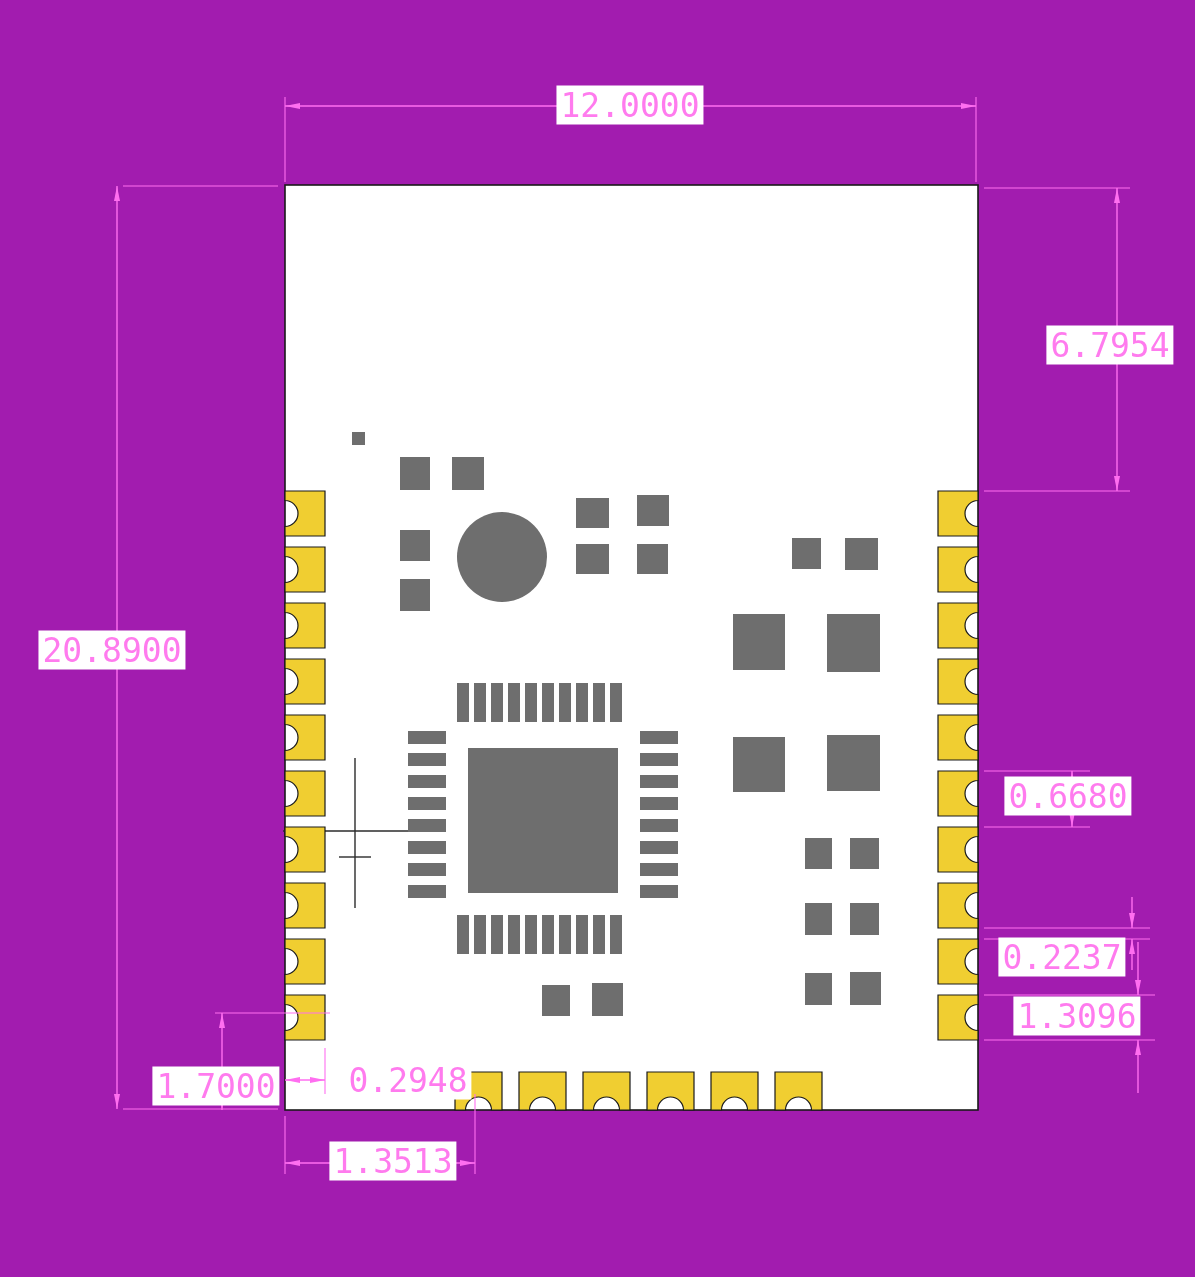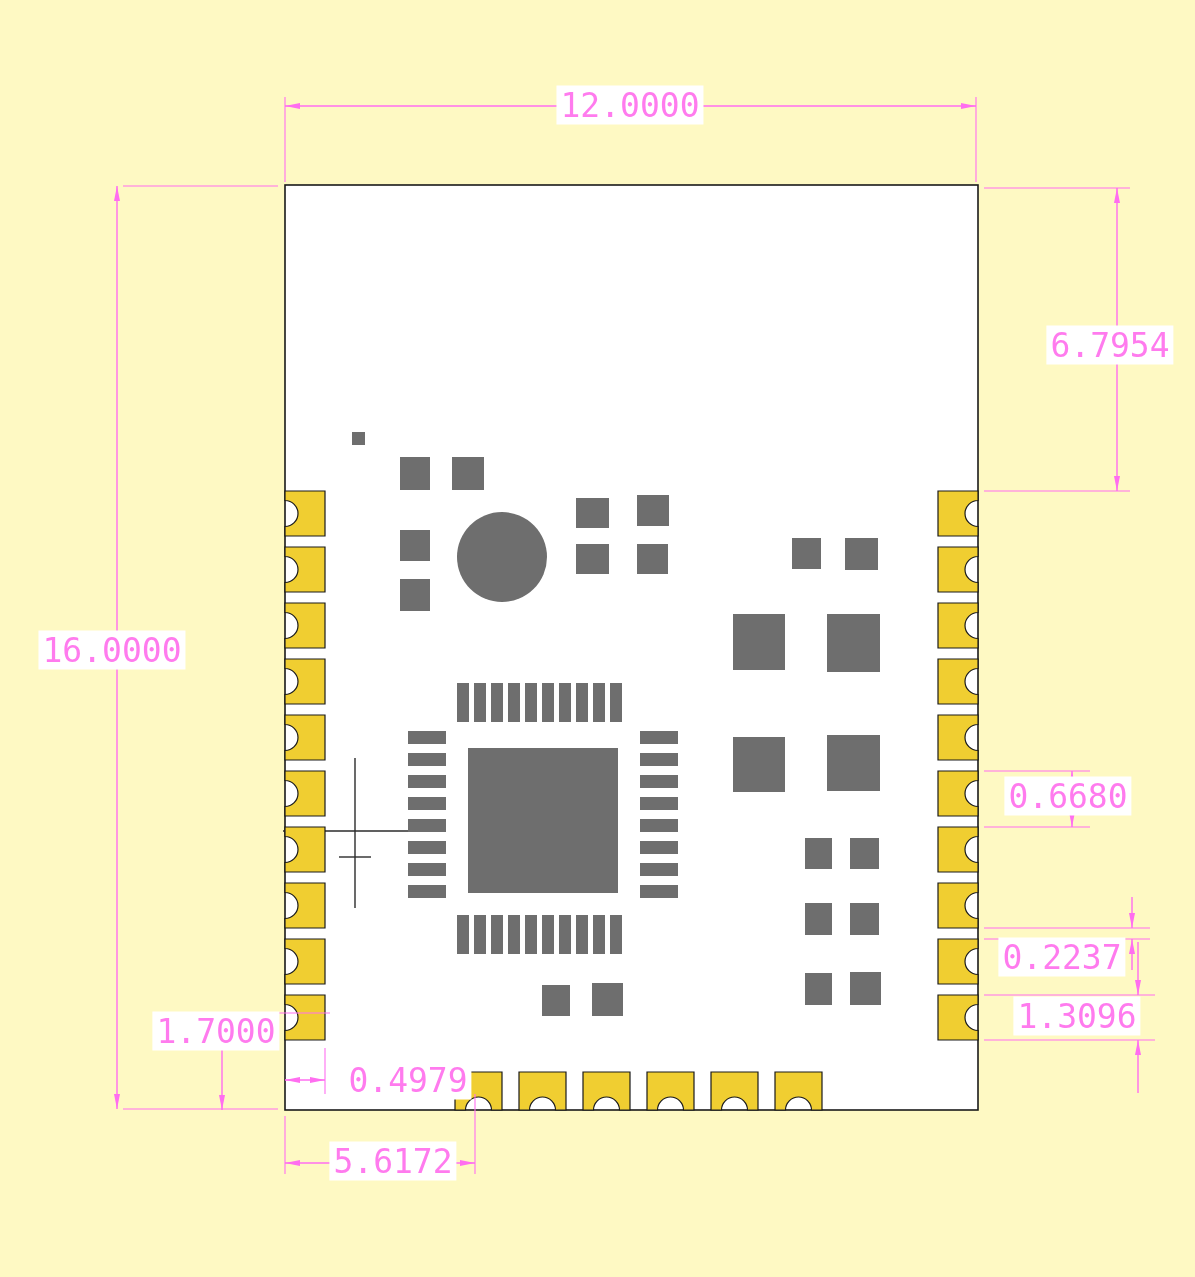--- a/index.html
+++ b/index.html
@@ -1,16 +1,16 @@
 <!DOCTYPE html>
 <html><head>
 <meta charset="utf-8">
 <style>
   html,body { margin:0; padding:0; background:#ffffff; }
-  .canvas { position:relative; width:1195px; height:1277px; background:#fef9c3; overflow:hidden;
+  .canvas { position:relative; width:1195px; height:1277px; background:#a21caf; overflow:hidden;
             font-family:"DejaVu Sans Mono", monospace; }
   svg { position:absolute; left:0; top:0; }
   .module   { fill:#ffffff; stroke:#1a1a1a; stroke-width:1.6; }
   .pad      { fill:#F0CE31; stroke:#1a1a1a; stroke-width:1.2; }
   .cmp      { fill:#6E6E6E; stroke:none; }
   .qfn-body { fill:#6E6E6E; stroke:none; }
   .qfn-pad  { fill:#6E6E6E; stroke:none; }
   .dim      { stroke:#FF6EF0; stroke-width:1.4; fill:none; }
   .ext      { stroke:#FF6EF0; stroke-width:1.1; fill:none; }
   .datum    { stroke:#2b2b2b; stroke-width:1.4; fill:none; }
@@ -179,23 +179,23 @@
     <line class="dim" x1="285" y1="1080" x2="325" y2="1080" marker-start="url(#arr)" marker-end="url(#arr)"></line>
 
     <line class="ext" x1="285" y1="1116" x2="285" y2="1174"></line>
     <line class="ext" x1="475" y1="1094" x2="475" y2="1174"></line>
     <line class="dim" x1="285" y1="1163" x2="475" y2="1163" marker-start="url(#arr)" marker-end="url(#arr)"></line>
   </g>
 </svg>
 
 <div>
   <div class="dim-label" style="left:630px;top:105px">12.0000</div>
-  <div class="dim-label" style="left:112px;top:650px">16.0000</div>
+  <div class="dim-label" style="left:112px;top:650px">20.8900</div>
   <div class="dim-label" style="left:1110px;top:345px">6.7954</div>
   <div class="dim-label" style="left:1068px;top:796px">0.6680</div>
   <div class="dim-label" style="left:1062px;top:957px">0.2237</div>
   <div class="dim-label" style="left:1077px;top:1016px">1.3096</div>
-  <div class="dim-label" style="left:216px;top:1031px">1.7000</div>
-  <div class="dim-label" style="left:408px;top:1080px">0.4979</div>
-  <div class="dim-label" style="left:393px;top:1161px">5.6172</div>
+  <div class="dim-label" style="left:216px;top:1086px">1.7000</div>
+  <div class="dim-label" style="left:408px;top:1080px">0.2948</div>
+  <div class="dim-label" style="left:393px;top:1161px">1.3513</div>
 </div>
 
 </div>
 
 </body></html>

